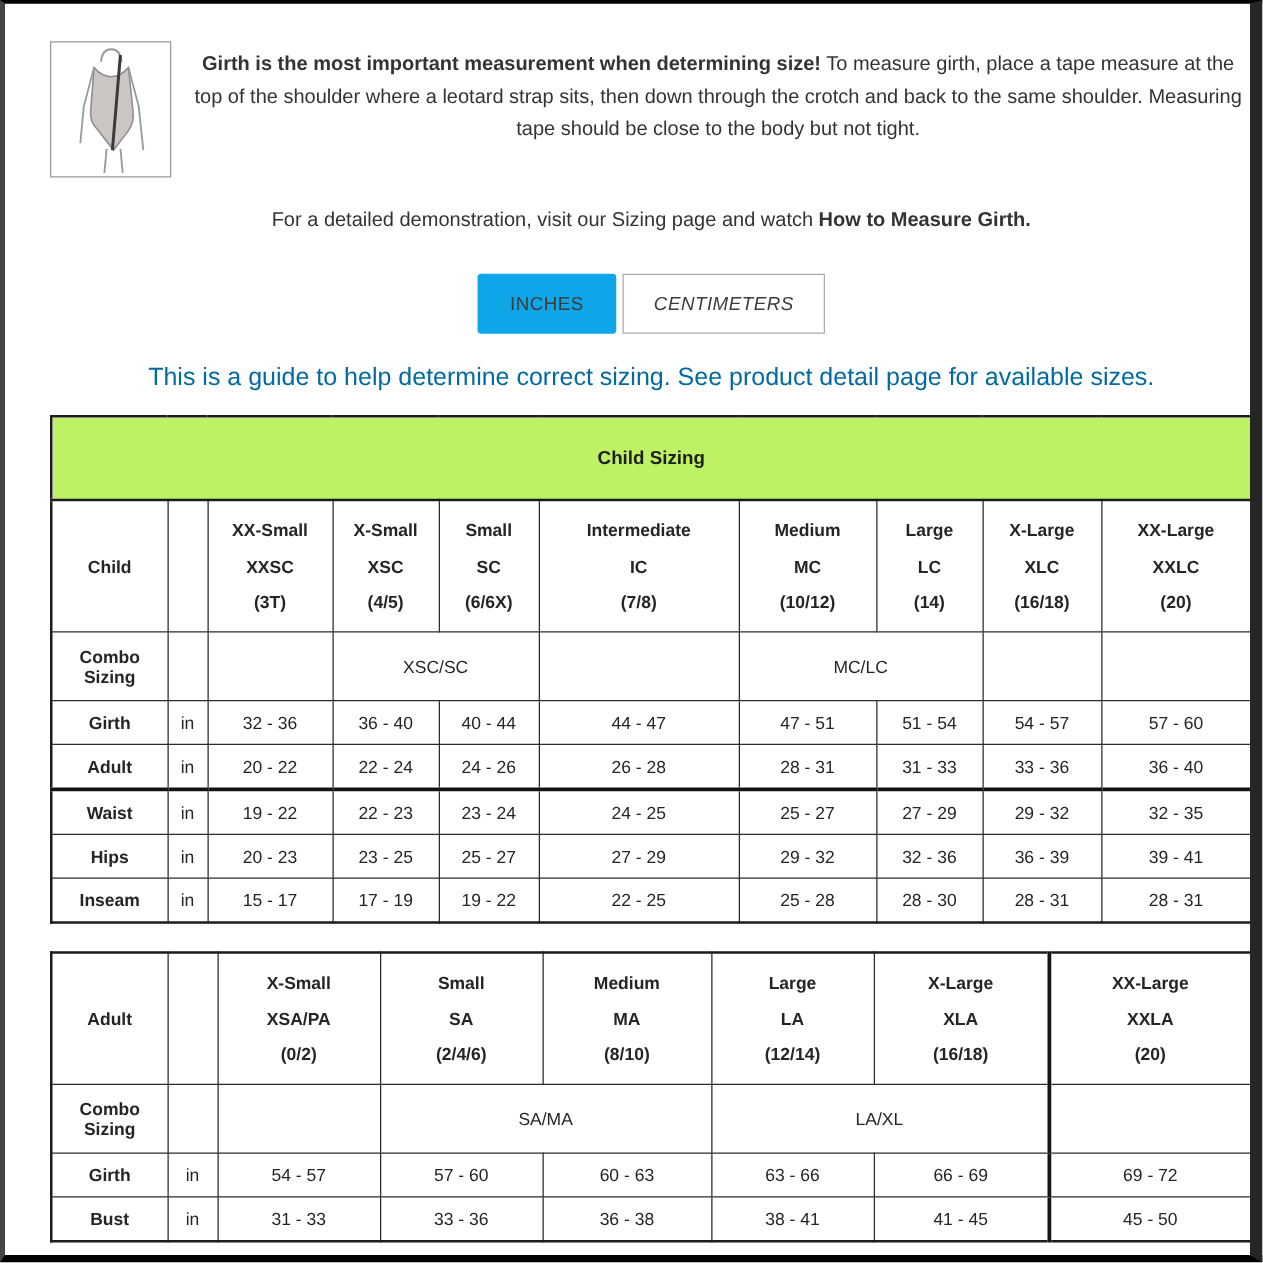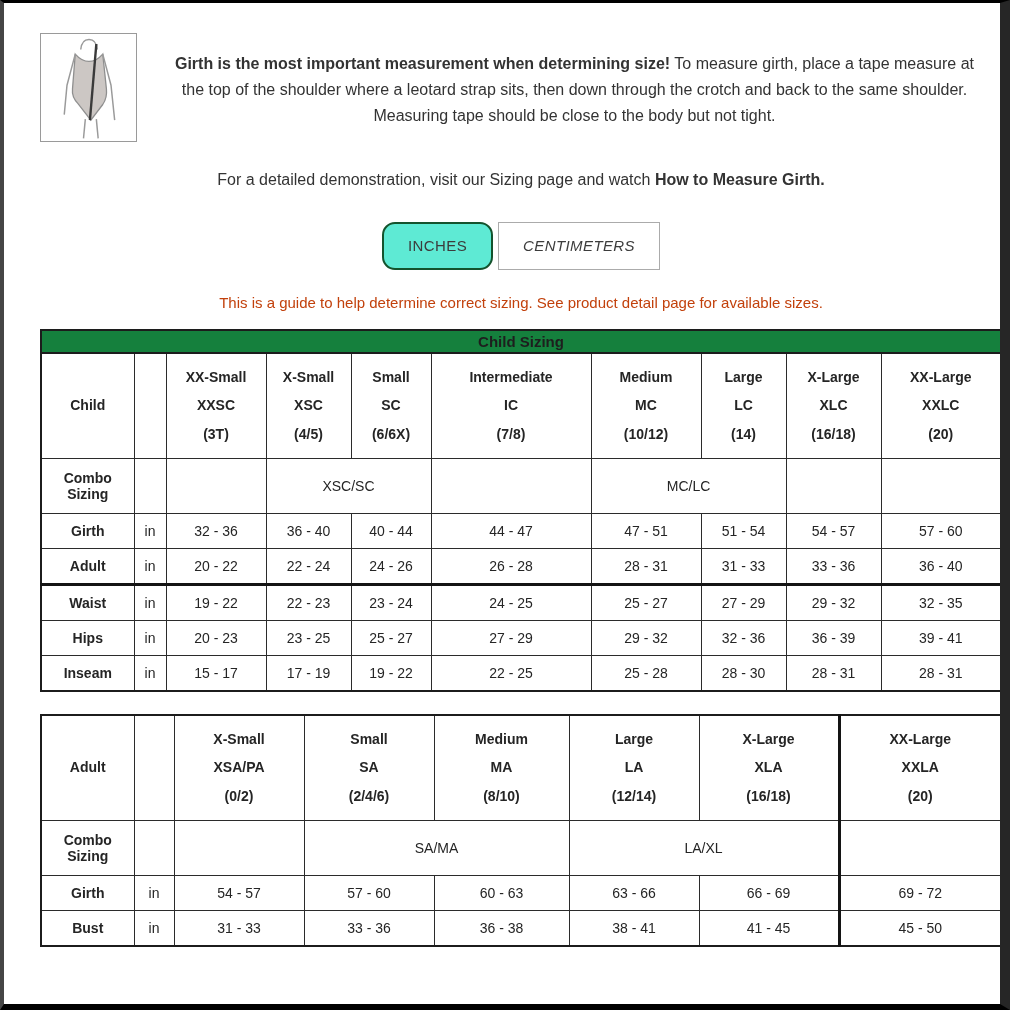--- a/index.html
+++ b/index.html
@@ -16,47 +16,47 @@
     border:1px solid #8c8c8c; border-bottom:2px solid #6f6f6f;
     display:flex; align-items:center; justify-content:center;
     font-weight:bold; font-size:15px; color:#222;
   }
 
   .intro { display:flex; gap:10px; margin-top:6px; width:962px; }
   .figure-box {
     width:97px; height:109px; border:1px solid #9a9a9a; flex:none;
     display:flex; align-items:center; justify-content:center; background:#fff;
   }
-  .intro-text { flex:1; margin:16px; text-align:center; font-size:16px; line-height:1.62; color:#333; padding-top:2px; }
+  .intro-text { flex:1; margin:4px; text-align:center; font-size:16px; line-height:1.62; color:#333; padding-top:2px; }
 
   .demo-line { width:962px; text-align:center; font-size:16px; margin:26px 0 0; color:#333; }
 
   .toggle-row { width:962px; display:flex; justify-content:center; gap:5px; margin-top:33px; }
   button.unit-btn {
     font-family:"Liberation Sans", sans-serif; font-size:15px; color:#3c3c3c;
     letter-spacing:.4px; height:48px; padding:0 24px; cursor:pointer;
   }
-  .btn-active { background:#5eead4; border:2px solid #14532d; border-radius:13px; }
+  .btn-active { background:#0ea5e9; border:2px solid #0ea5e9; border-radius:3px; }
   .btn-inactive { background:#ffffff; border:1px solid #ababab; border-radius:0;font-style:italic; }
 
-  .note { width:962px; text-align:center; font-size:15px; margin:24px 0 0; color:#c2410c; }
+  .note { width:962px; text-align:center; font-size:20px; margin:24px 0 0; color:#0369a1; }
 
   table.size-table {
     border-collapse:collapse; width:962px; table-layout:fixed;
     border:2px solid #1c1c1c; font-size:14px;
   }
   table.child { margin-top:18px; }
   table.adult { margin-top:22px; }
   .size-table td {
     border:1px solid #2b2b2b; text-align:center; vertical-align:middle;
     padding:6px 3px; color:#252525; overflow:hidden;
   }
   tr.caption td {
-    background:#15803d; font-weight:bold; font-size:15px; color:#1e1e1e;
-    padding:2px 4px; border-bottom:2px solid #1c1c1c;
+    background:#bef264; font-weight:bold; font-size:15px; color:#1e1e1e;
+    padding:24px 4px; border-bottom:2px solid #1c1c1c;
   }
   tr.head-row td { font-weight:bold; line-height:2.05; padding:9px 16px; }
   tr.combo td { height:55px; }
   td.lbl { font-weight:bold;margin-top:12px; }
   tr.thick td { border-top:3px solid #141414; }
   td.tl { border-left:3px solid #141414; }
   tr.data-row td { padding:9px 3px; }
 </style>
 </head>
 <body>

